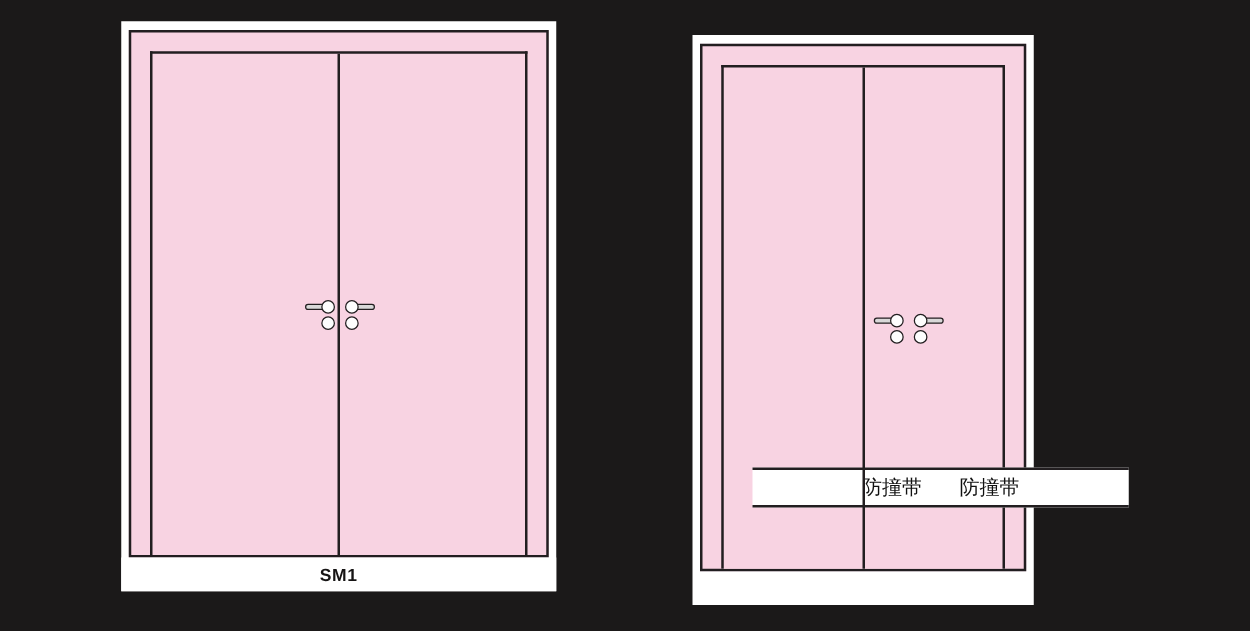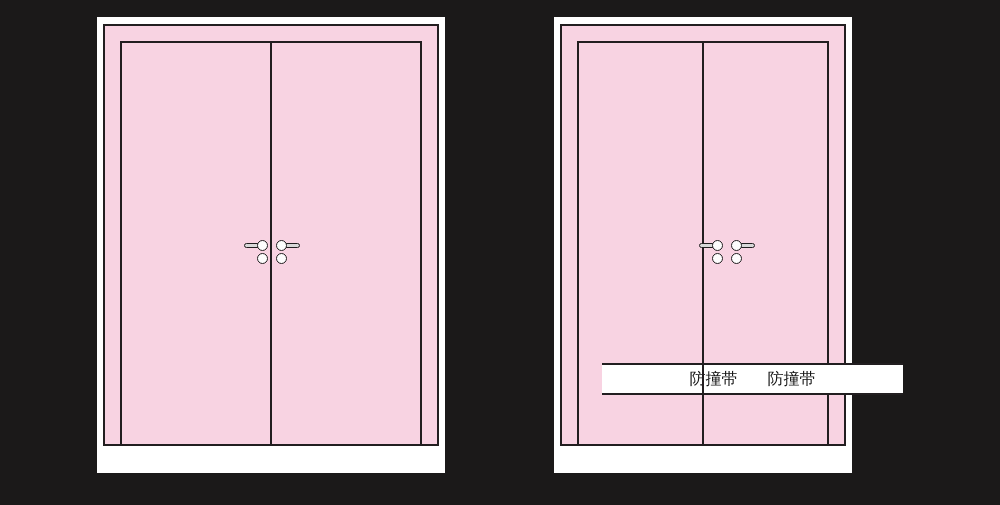--- a/index.html
+++ b/index.html
@@ -9,21 +9,21 @@
     --line:#221e20;
     --bar:#d8d8d8;
     --knob:#fdfdfd;
   }
   *{margin:0;padding:0;box-sizing:border-box;}
   body{background:var(--bg);font-family:"Liberation Sans",sans-serif;}
   .canvas{position:relative;width:1000px;height:505px;background:var(--bg);overflow:hidden;}
 
   .panel{position:absolute;top:17px;height:456px;background:var(--panel);}
   .panel-sm1{left:97px;width:348px;}
-  .panel-sm2{left:554px;width:298px;}
+  .panel-sm2{left:554px;width:273px;margin-top:11px;}
 
   .frame{position:absolute;left:6px;right:6px;top:7px;bottom:27px;
          background:var(--pink);border:2px solid var(--line);}
 
   .leaves{position:absolute;left:15px;right:15px;top:15px;bottom:0;
           background:var(--pink);
           border-top:2px solid var(--line);
           border-left:2px solid var(--line);
           border-right:2px solid var(--line);}
 
@@ -67,20 +67,23 @@
       </div>
     </div>
     <div class="handle">
       <span class="hbar hbar-left"></span>
       <span class="hbar hbar-right"></span>
       <span class="knob knob-tl"></span>
       <span class="knob knob-tr"></span>
       <span class="knob knob-bl"></span>
       <span class="knob knob-br"></span>
     </div>
+    <div class="label-strip">
+      <span class="panel-label">SM1</span>
+    </div>
   </section>
 
   <section class="panel panel-sm2">
     <div class="frame">
       <div class="leaves">
         <div class="bump-strip">
           <div class="bump-cell bump-cell-left">防撞带</div>
           <div class="bump-cell bump-cell-right">防撞带</div>
         </div>
         <div class="divider"></div>

